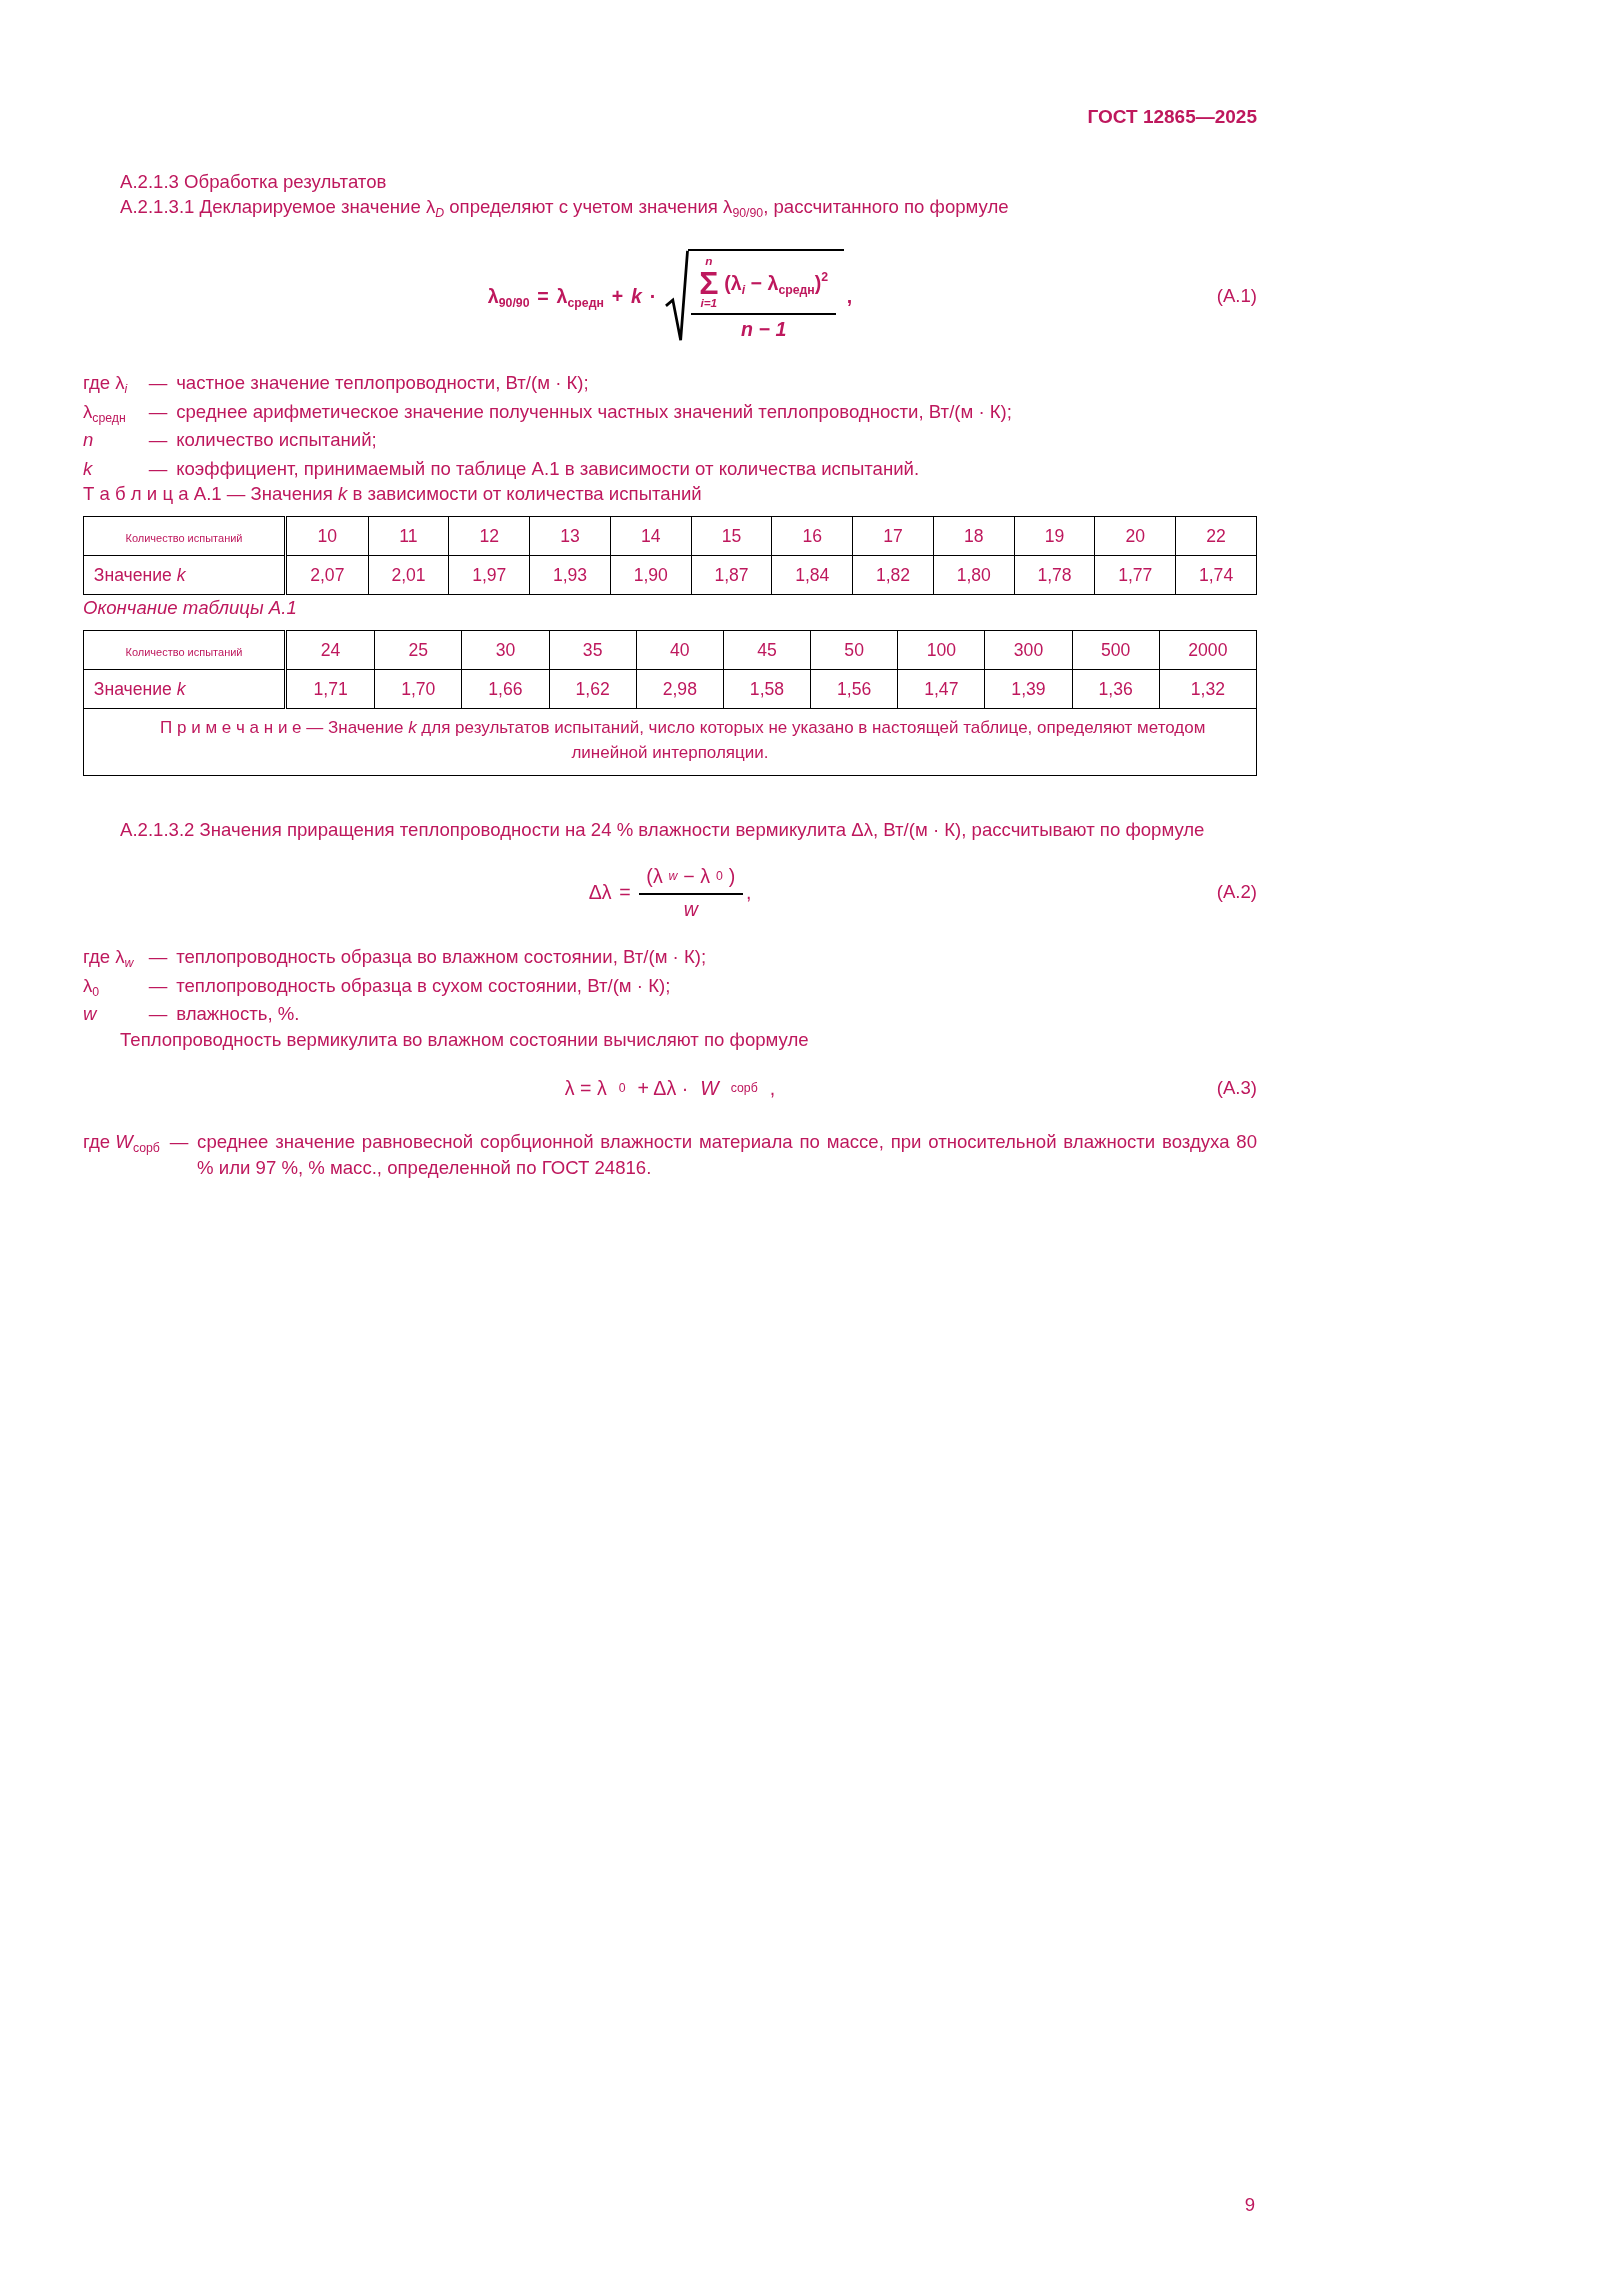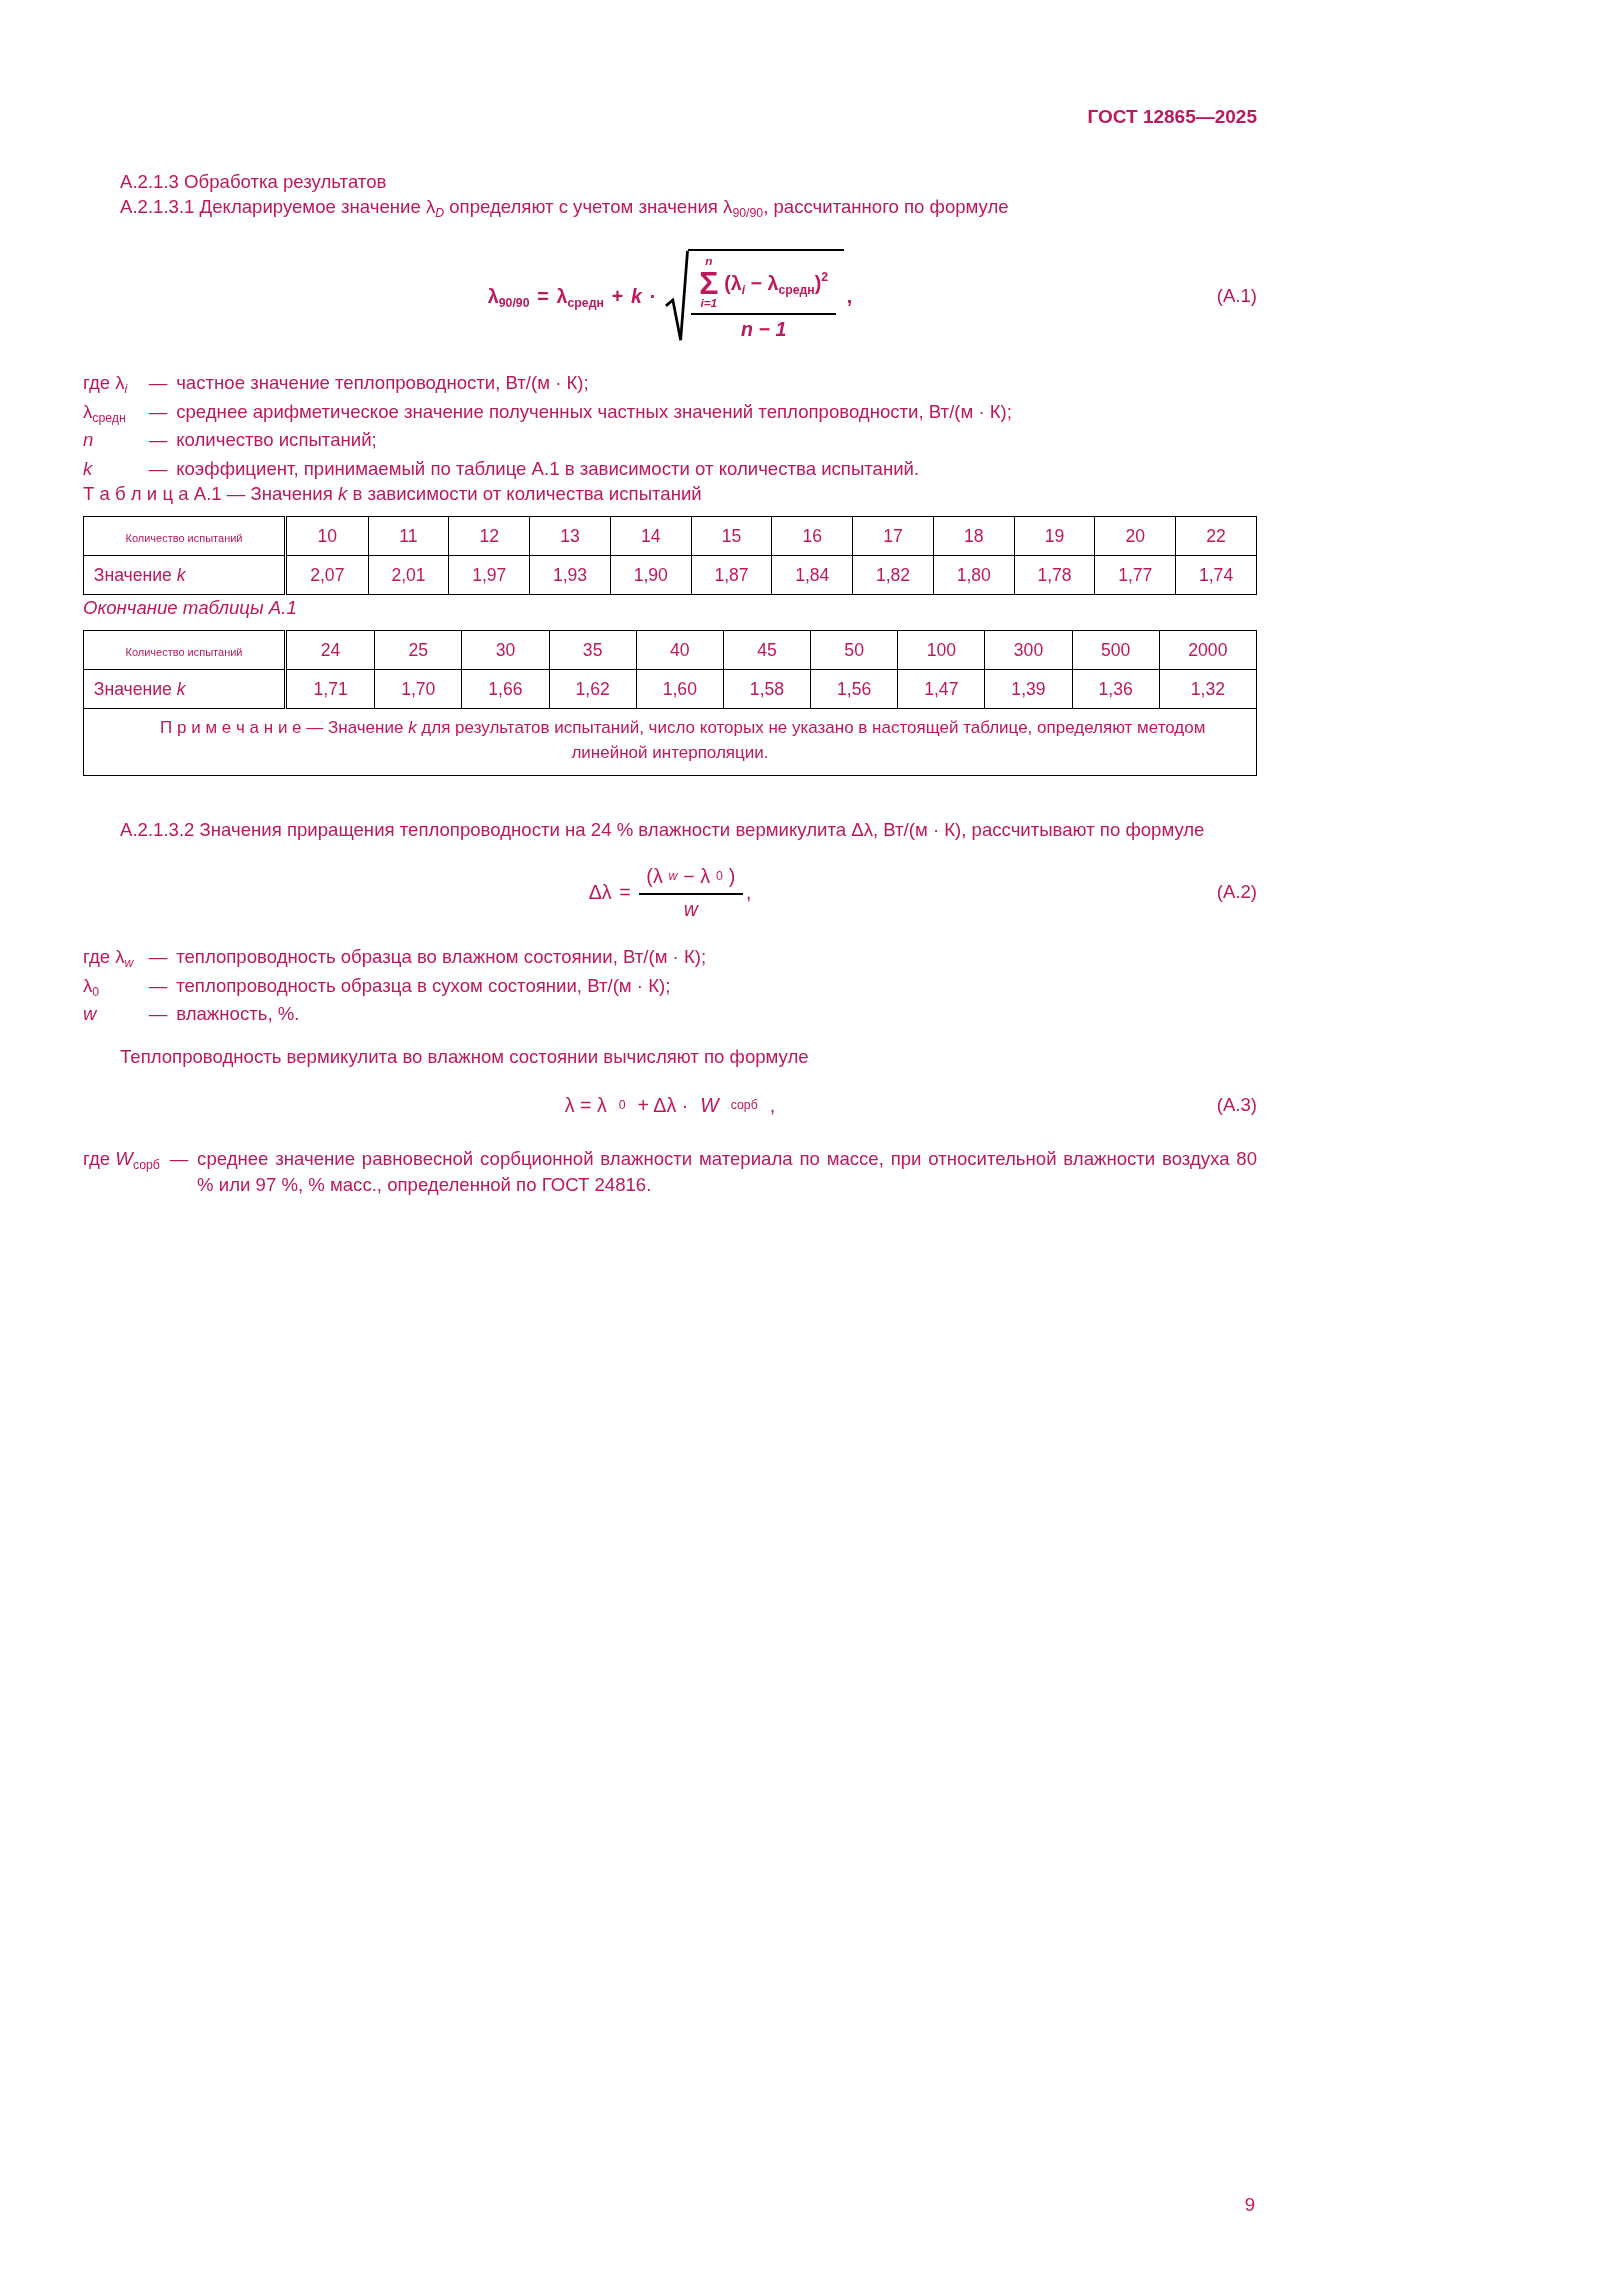--- a/index.html
+++ b/index.html
@@ -184,21 +184,21 @@
             <td>300</td>
             <td>500</td>
             <td>2000</td>
           </tr>
         <tr>
           <td class="side klabel"><span>Значение </span><span class="it">k</span></td>
         <td>1,71</td>
             <td>1,70</td>
             <td>1,66</td>
             <td>1,62</td>
-            <td>1,60</td>
+            <td>2,98</td>
             <td>1,58</td>
             <td>1,56</td>
             <td>1,47</td>
             <td>1,39</td>
             <td>1,36</td>
             <td>1,32</td>
           </tr>
         <tr>
           <td class="note-cell" colspan="12"><span>П р и м е ч а н и е  — Значение </span><span class="it">k</span><span> для результатов испытаний, число которых не указано в настоящей таблице, определяют методом линейной интерполяции.</span></td>
         </tr>
@@ -237,21 +237,21 @@
         <span class="defdash">—</span>
         <span class="deftext">теплопроводность образца в сухом состоянии, Вт/(м · К);</span>
       </div>
       <div class="defrow">
         <span class="defterm it">w</span>
         <span class="defdash">—</span>
         <span class="deftext">влажность, %.</span>
       </div>
     </div>
 
-    <p class="body indent" style="margin-top:18px;">Теплопроводность вермикулита во влажном состоянии вычисляют по формуле</p>
+    <p class="body indent" style="margin-top:1px;">Теплопроводность вермикулита во влажном состоянии вычисляют по формуле</p>
 
     <div class="formula-block" style="margin:13.7px 0 15.7px;">
       <div class="formula" style="gap:12px;">
         <span>λ = λ</span>
           <sub>0</sub>
           <span> + Δλ · </span>
           <span class="it">W</span>
           <sub>сорб</sub>
           <span>,</span>
       </div>

